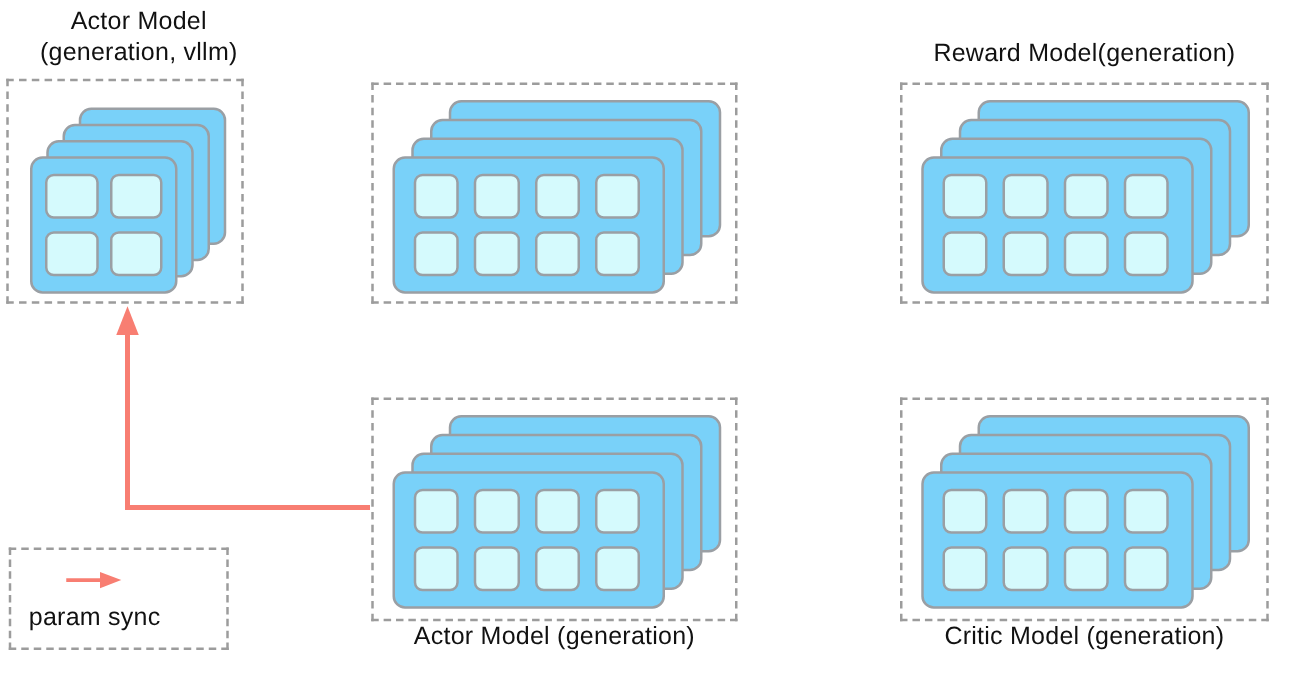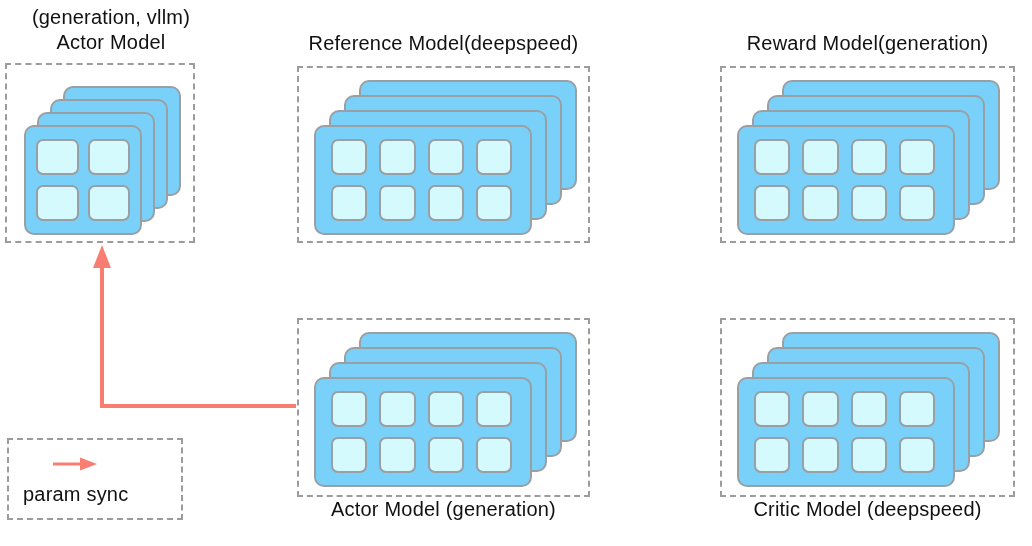--- a/index.html
+++ b/index.html
@@ -70,27 +70,26 @@
   }
   .arrow-line { fill: none; stroke: var(--arrow); stroke-width: 4; }
   .arrow-head { fill: var(--arrow); }
 </style>
 </head>
 <body>
 
 <div class="canvas">
 
   <div class="model-title title-actor-vllm">
+    <div>Actor Model</div>
     <div>(generation, vllm)</div>
-    <div>Actor Model</div>
   </div>
-  <div class="model-title title-reference">Reference Model(deepspeed)</div>
   <div class="model-title title-reward">Reward Model(generation)</div>
   <div class="model-title title-actor-ds">Actor Model (generation)</div>
-  <div class="model-title title-critic">Critic Model (deepspeed)</div>
+  <div class="model-title title-critic">Critic Model (generation)</div>
 
   <div class="dashed-box box-actor-vllm">
     <div class="stack">
         <div class="card" style="left: 56px; top: 21px; width: 118px; height: 110px;"></div>
         <div class="card" style="left: 43px; top: 34px; width: 118px; height: 110px;"></div>
         <div class="card" style="left: 30px; top: 47px; width: 118px; height: 110px;"></div>
         <div class="card front" style="left: 17px; top: 60px; width: 118px; height: 110px; grid-template-columns: repeat(2, 1fr); padding: 12px 10px; gap: 10px 9px;">
           <div class="cell"></div>
           <div class="cell"></div>
           <div class="cell"></div>

